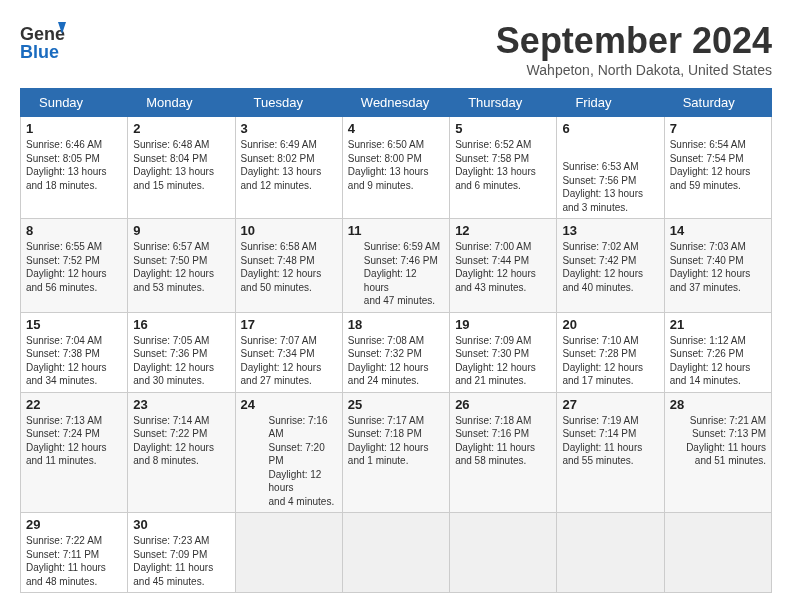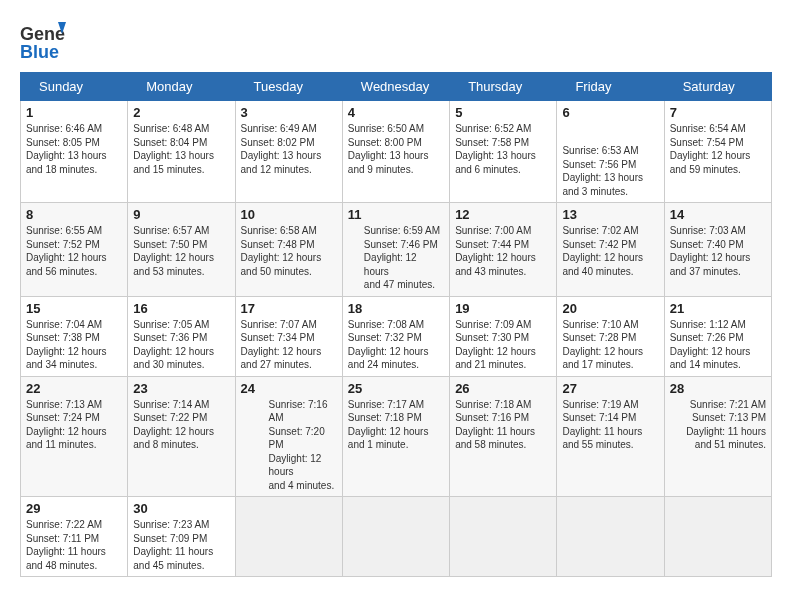--- a/index.html
+++ b/index.html
@@ -81,20 +81,24 @@
 <body>
 
 <div class="header">
   <div class="logo">
       <svg width="46" height="42" viewBox="0 0 46 42">
         <text x="0" y="20" font-size="18" font-weight="bold" fill="#333">General</text>
         <text x="0" y="38" font-size="18" font-weight="bold" fill="#1a6bbf">Blue</text>
         <polygon points="38,2 46,2 42,14" fill="#1a6bbf"></polygon>
       </svg>
     </div>
+  <div class="title-block">
+    <div class="month-year">September 2024</div>
+    <div class="location">Wahpeton, North Dakota, United States</div>
+  </div>
 </div>
 
 <table>
   <thead>
     <tr>
     <th>Sunday</th>
         <th>Monday</th>
         <th>Tuesday</th>
         <th>Wednesday</th>
         <th>Thursday</th>

